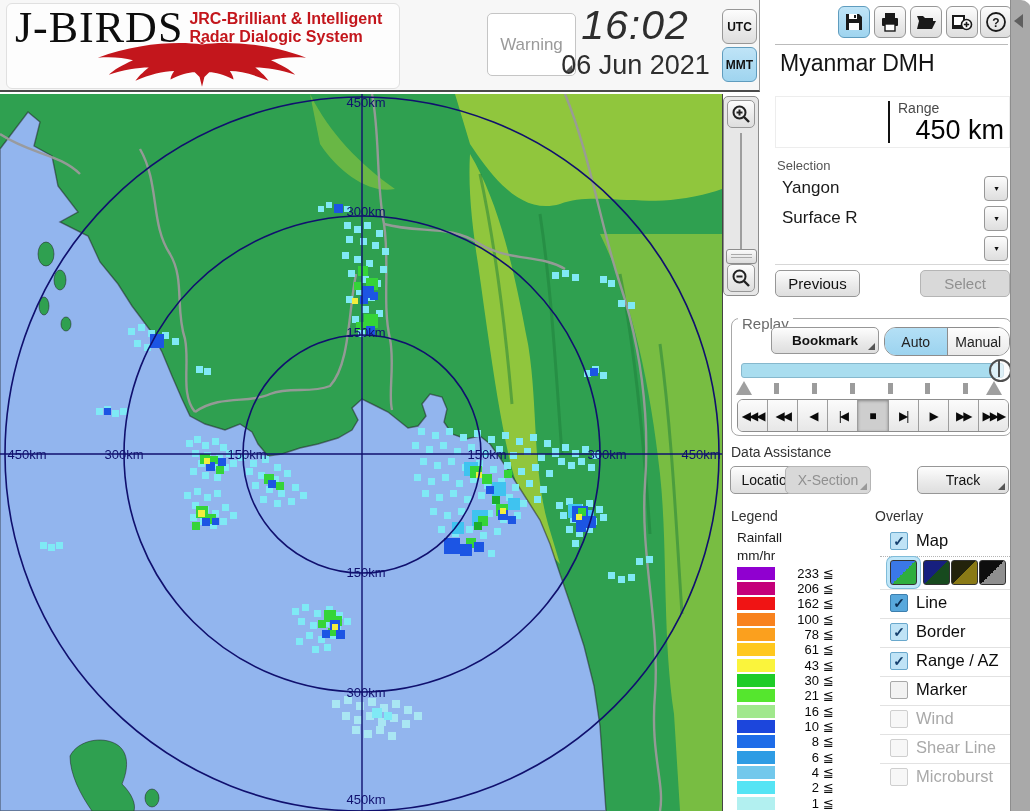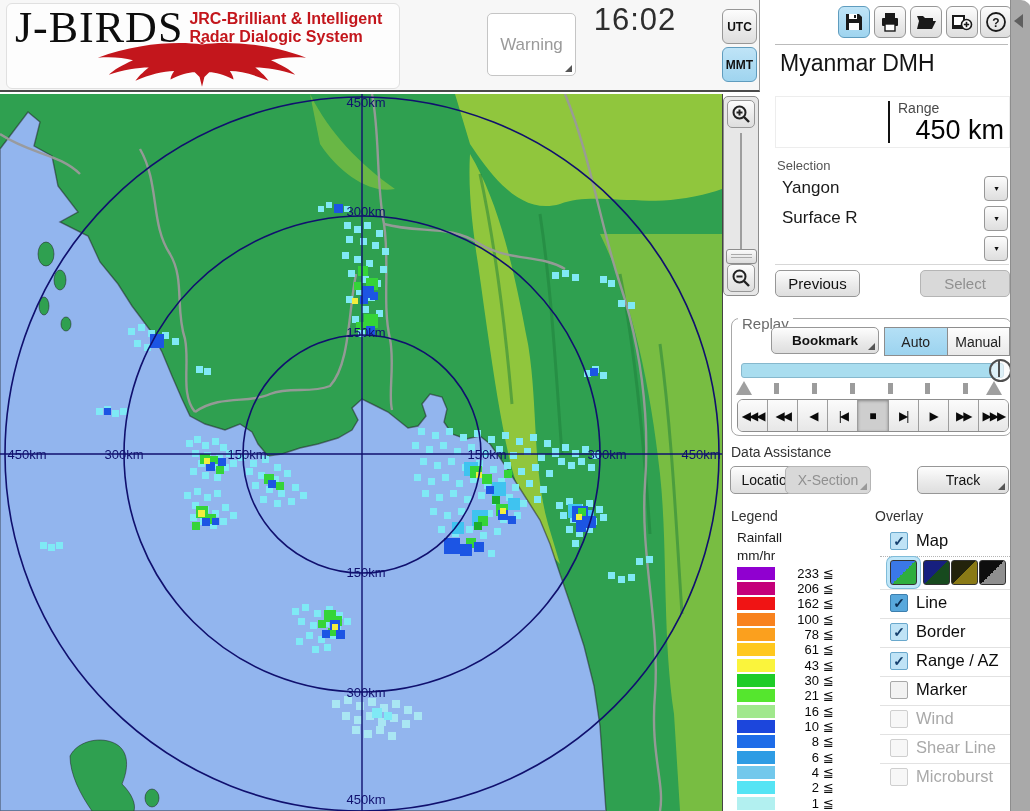--- a/index.html
+++ b/index.html
@@ -20,21 +20,21 @@
           border-right:1px solid #9a9a9a;border-bottom:2px solid #4a4a4a;box-sizing:border-box;}
   #logo{position:absolute;left:6px;top:3px;width:392px;height:84px;border:1px solid #e0e0e0;border-radius:6px;background:#fdfdfd;}
   #logo .row{position:absolute;left:8px;top:2px;display:flex;align-items:flex-start;}
   #logo .jbirds{font-family:"Liberation Serif",serif;font-weight:normal;font-size:44px;line-height:44px;color:#0d0d0d;letter-spacing:1px;}
   #logo .sub{margin-left:6px;margin-top:4px;color:#c31а20;}
   #logo .sub div{font-size:16px;line-height:18px;font-weight:bold;color:#c3161c;white-space:nowrap;}
   #eagle{position:absolute;left:2px;top:38px;}
   #warning-btn{left:487px;top:13px;width:89px;height:63px;background:#fff;
       border:1px solid #c5c5c5;color:#9a9a9a;font-size:17px;}
   #clock-time{position:absolute;left:556px;top:2px;width:158px;text-align:center;
-      font-size:31px;color:#2e2e2e;letter-spacing:1px;}
+      font-size:41px;color:#2e2e2e;letter-spacing:1px;font-style:italic;}
   #clock-date{position:absolute;left:548px;top:50px;width:175px;text-align:center;
       font-size:27px;color:#2e2e2e;}
   .tzbtn{width:35px;height:35px;font-size:12px;font-weight:bold;border-radius:6px;}
   
   #rightstrip{position:absolute;left:1010px;top:0;width:20px;height:811px;background:#a9a9a9;
       border-top-right-radius:10px;border-left:1px solid #8d8d8d;}
   #strip-arrow{position:absolute;left:3px;top:14px;width:0;height:0;
       border:7px solid transparent;border-right:9px solid #5f5f5f;border-left:none;}
   
   .tool{width:32px;height:32px;border-radius:6px;}
@@ -56,21 +56,21 @@
   #range-div{position:absolute;left:112px;top:4px;width:2px;height:42px;background:#111;}
   #range-label{position:absolute;left:122px;top:3px;font-size:14px;color:#4a4a4a;}
   #range-value{position:absolute;right:5px;bottom:1px;font-size:27px;color:#050505;}
   .ddrow{position:absolute;left:775px;width:234px;height:30px;background:#fff;border-bottom:1px solid #d7d7d7;}
   .ddrow .val{position:absolute;left:7px;top:4px;font-size:17px;color:#1a1a1a;}
   .ddbtn{position:absolute;right:1px;top:2px;width:24px;height:25px;border-radius:4px;font-size:9px;}
   
   #replay-box{position:absolute;left:731px;top:318px;width:279px;height:116px;border:1px solid #a8a8a8;border-radius:8px;}
   #replay-label{position:absolute;left:6px;top:-4px;background:#fff;padding:0 4px;color:#6b6b6b;font-size:15px;}
   #bookmark-btn{left:39px;top:8px;width:108px;height:27px;font-size:13.5px;font-weight:bold;}
-  #seg{position:absolute;left:152px;top:8px;width:124px;height:27px;border:1px solid #8d8d8d;border-radius:0;display:flex;overflow:hidden;background:#fff;}
+  #seg{position:absolute;left:152px;top:8px;width:124px;height:27px;border:1px solid #8d8d8d;border-radius:12px;display:flex;overflow:hidden;background:#fff;}
   .segbtn{flex:1;display:flex;align-items:center;justify-content:center;font-size:14px;background:linear-gradient(#fdfdfd,#e9e9e9);}
   .segbtn.sel{background:linear-gradient(#b4e0f6,#9cd3ef);}
   .segbtn + .segbtn{border-left:1px solid #8d8d8d;}
   #rslider{position:absolute;left:9px;top:44px;width:261px;height:13px;background:#a9ddef;border:1px solid #86b8cd;border-radius:3px;}
   #rhandle{position:absolute;right:-9px;top:-5px;width:19px;height:19px;border:2px solid #4f4f4f;border-radius:50%;background:rgba(250,250,250,.65);}
   #rhandle:after{content:"";position:absolute;left:7px;top:-1px;width:2px;height:17px;background:#4f4f4f;}
   .tick{position:absolute;top:64px;width:5px;height:11px;background:#9c9c9c;}
   .endtri{position:absolute;top:62px;width:0;height:0;border-left:8px solid transparent;border-right:8px solid transparent;border-bottom:14px solid #9f9f9f;}
   #controls{position:absolute;left:5px;top:80px;width:270px;height:31px;border:1px solid #8d8d8d;border-radius:6px;display:flex;overflow:hidden;background:#fff;}
   .ctl{flex:1;display:flex;align-items:center;justify-content:center;background:linear-gradient(#fbfbfb,#e7e7e7);
@@ -564,20 +564,21 @@
       <svg id="eagle" width="386" height="46" viewBox="0 0 386 76">
         <path fill="#c3161c" d="M193,4 C 153,-2 83,2 21,26 C 43,24 63,26 79,30 C 61,38 47,46 39,54 C 63,46 87,42 105,42 C 95,50 87,58 83,64 C 107,54 129,48 147,48 C 143,54 141,58 141,62 C 157,54 171,50 181,50 L 189,58 L 193,74 L 197,58 L 205,50 C 215,50 229,54 245,62 C 245,58 243,54 239,48 C 257,48 279,54 303,64 C 299,58 291,50 281,42 C 299,42 323,46 347,54 C 339,46 325,38 307,30 C 323,26 343,24 365,26 C 303,2 233,-2 193,4 Z"></path>
         <path fill="#c3161c" d="M193,4 l-6,-4 l4,1 l2,-1 l2,1 l4,-1 z"></path>
       </svg>
     </div>
 
     <div id="warning-btn" class="btn corner">
       <span>Warning</span>
     </div>
     <div id="clock-time">16:02</div>
+    <div id="clock-date">06 Jun 2021</div>
 
     <div class="btn tzbtn" style="left:722px;top:9px;">
       <span>UTC</span>
     </div>
     <div class="btn tzbtn sel" style="left:722px;top:47px;">
       <span>MMT</span>
     </div>
   </div>
 
   <div id="zoompanel">

